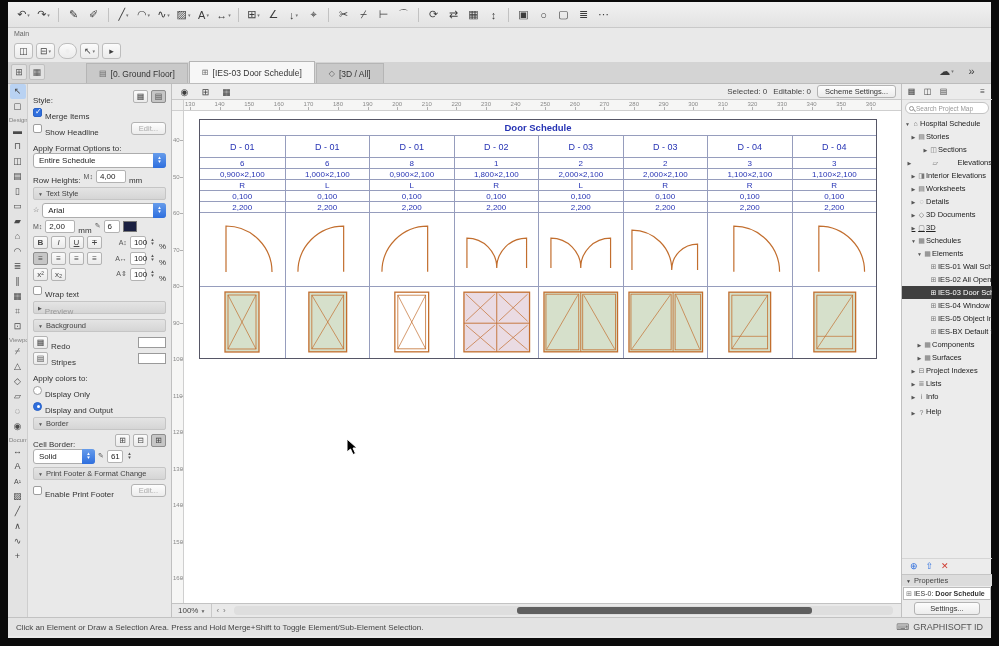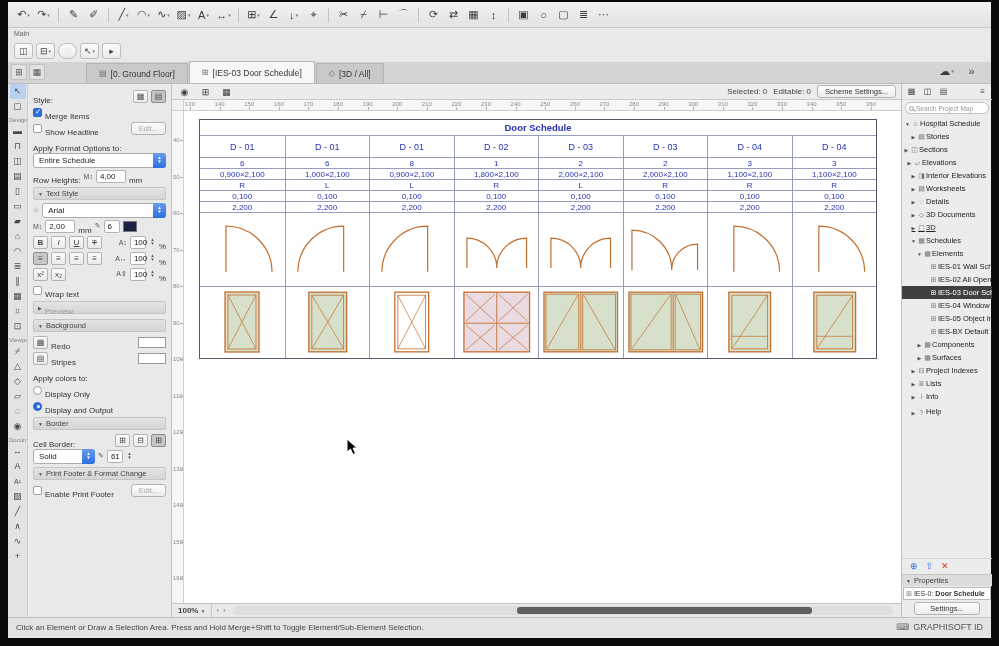--- a/index.html
+++ b/index.html
@@ -89,21 +89,21 @@
              border-right:1px solid #cfcfcf;border-bottom:1px solid #cfcfcf;}
 #hruler{position:absolute;left:12px;top:16px;width:717px;height:11px;background:#f6f6f5;border-bottom:1px solid #cfcfcf;overflow:hidden;}
 .hrl{position:absolute;top:1px;transform:translateX(-50%);font-size:6px;color:#8a8a8a;}
 .htk{position:absolute;bottom:0;width:1px;height:3px;background:#b0b0b0;}
 #vruler{position:absolute;left:0;top:27px;width:12px;height:492px;background:#f6f6f5;border-right:1px solid #cfcfcf;overflow:hidden;}
 .vrl{position:absolute;left:1px;font-size:6px;color:#8a8a8a;}
 .vtk{position:absolute;right:0;width:3px;height:1px;background:#b0b0b0;}
 #sheet{position:absolute;left:12px;top:27px;width:717px;height:492px;background:#fff;overflow:hidden;}
 #canvasbottom{position:absolute;left:0;top:519px;width:729px;height:14px;background:#e9e9e9;border-top:1px solid #c3c3c3;
               display:flex;align-items:center;font-size:8px;color:#444;padding:0 4px;gap:4px;}
-#zoombtn{display:flex;align-items:center;gap:2px;border-right:1px solid #c8c8c8;padding:0 6px 0 2px;height:100%;font-weight:bold;}
+#zoombtn{display:flex;align-items:center;gap:2px;border-right:1px solid #c8c8c8;padding:0 6px 0 2px;height:100%;}
 .scrolltrack{flex:1;height:9px;background:#dedede;border-radius:4px;position:relative;margin:0 4px;}
 .scrollthumb{position:absolute;left:283px;top:1px;width:295px;height:7px;background:#5f5f5f;border-radius:3px;}
 
 #doortable{position:absolute;left:15px;top:8px;width:678px;border:1px solid #565666;background:#fff;}
 .ttitle{height:15px;display:flex;align-items:center;justify-content:center;color:#1d2bb0;
         font-weight:bold;font-size:9.5px;}
 .trow{display:flex;border-top:1px solid #969dbd;}
 .tcell{width:84.5px;flex:none;border-left:1px solid #969dbd;display:flex;align-items:center;
        justify-content:center;color:#2633b4;font-size:8px;overflow:hidden;}
 .tcell:first-child{border-left:none;}
@@ -725,26 +725,26 @@
           <div class="trw" style="padding-left: 2px;">
             <span class="ex">▼</span>
             <span class="ic">⌂</span>
             <span>Hospital Schedule</span>
           </div>
           <div class="trw" style="padding-left: 8px;">
             <span class="ex">▶</span>
             <span class="ic">▤</span>
             <span>Stories</span>
           </div>
-          <div class="trw" style="padding-left: 1px;">
+          <div class="trw" style="padding-left: 20px;">
             <span class="ex">▶</span>
             <span class="ic">◫</span>
             <span>Sections</span>
           </div>
-          <div class="trw" style="padding-left: 4px;">
+          <div class="trw" style="padding-left: 4px; justify-content: space-between;">
             <span class="ex">▶</span>
             <span class="ic">▱</span>
             <span>Elevations</span>
           </div>
           <div class="trw" style="padding-left: 8px;">
             <span class="ex">▶</span>
             <span class="ic">◨</span>
             <span>Interior Elevations</span>
           </div>
           <div class="trw" style="padding-left: 8px;">

